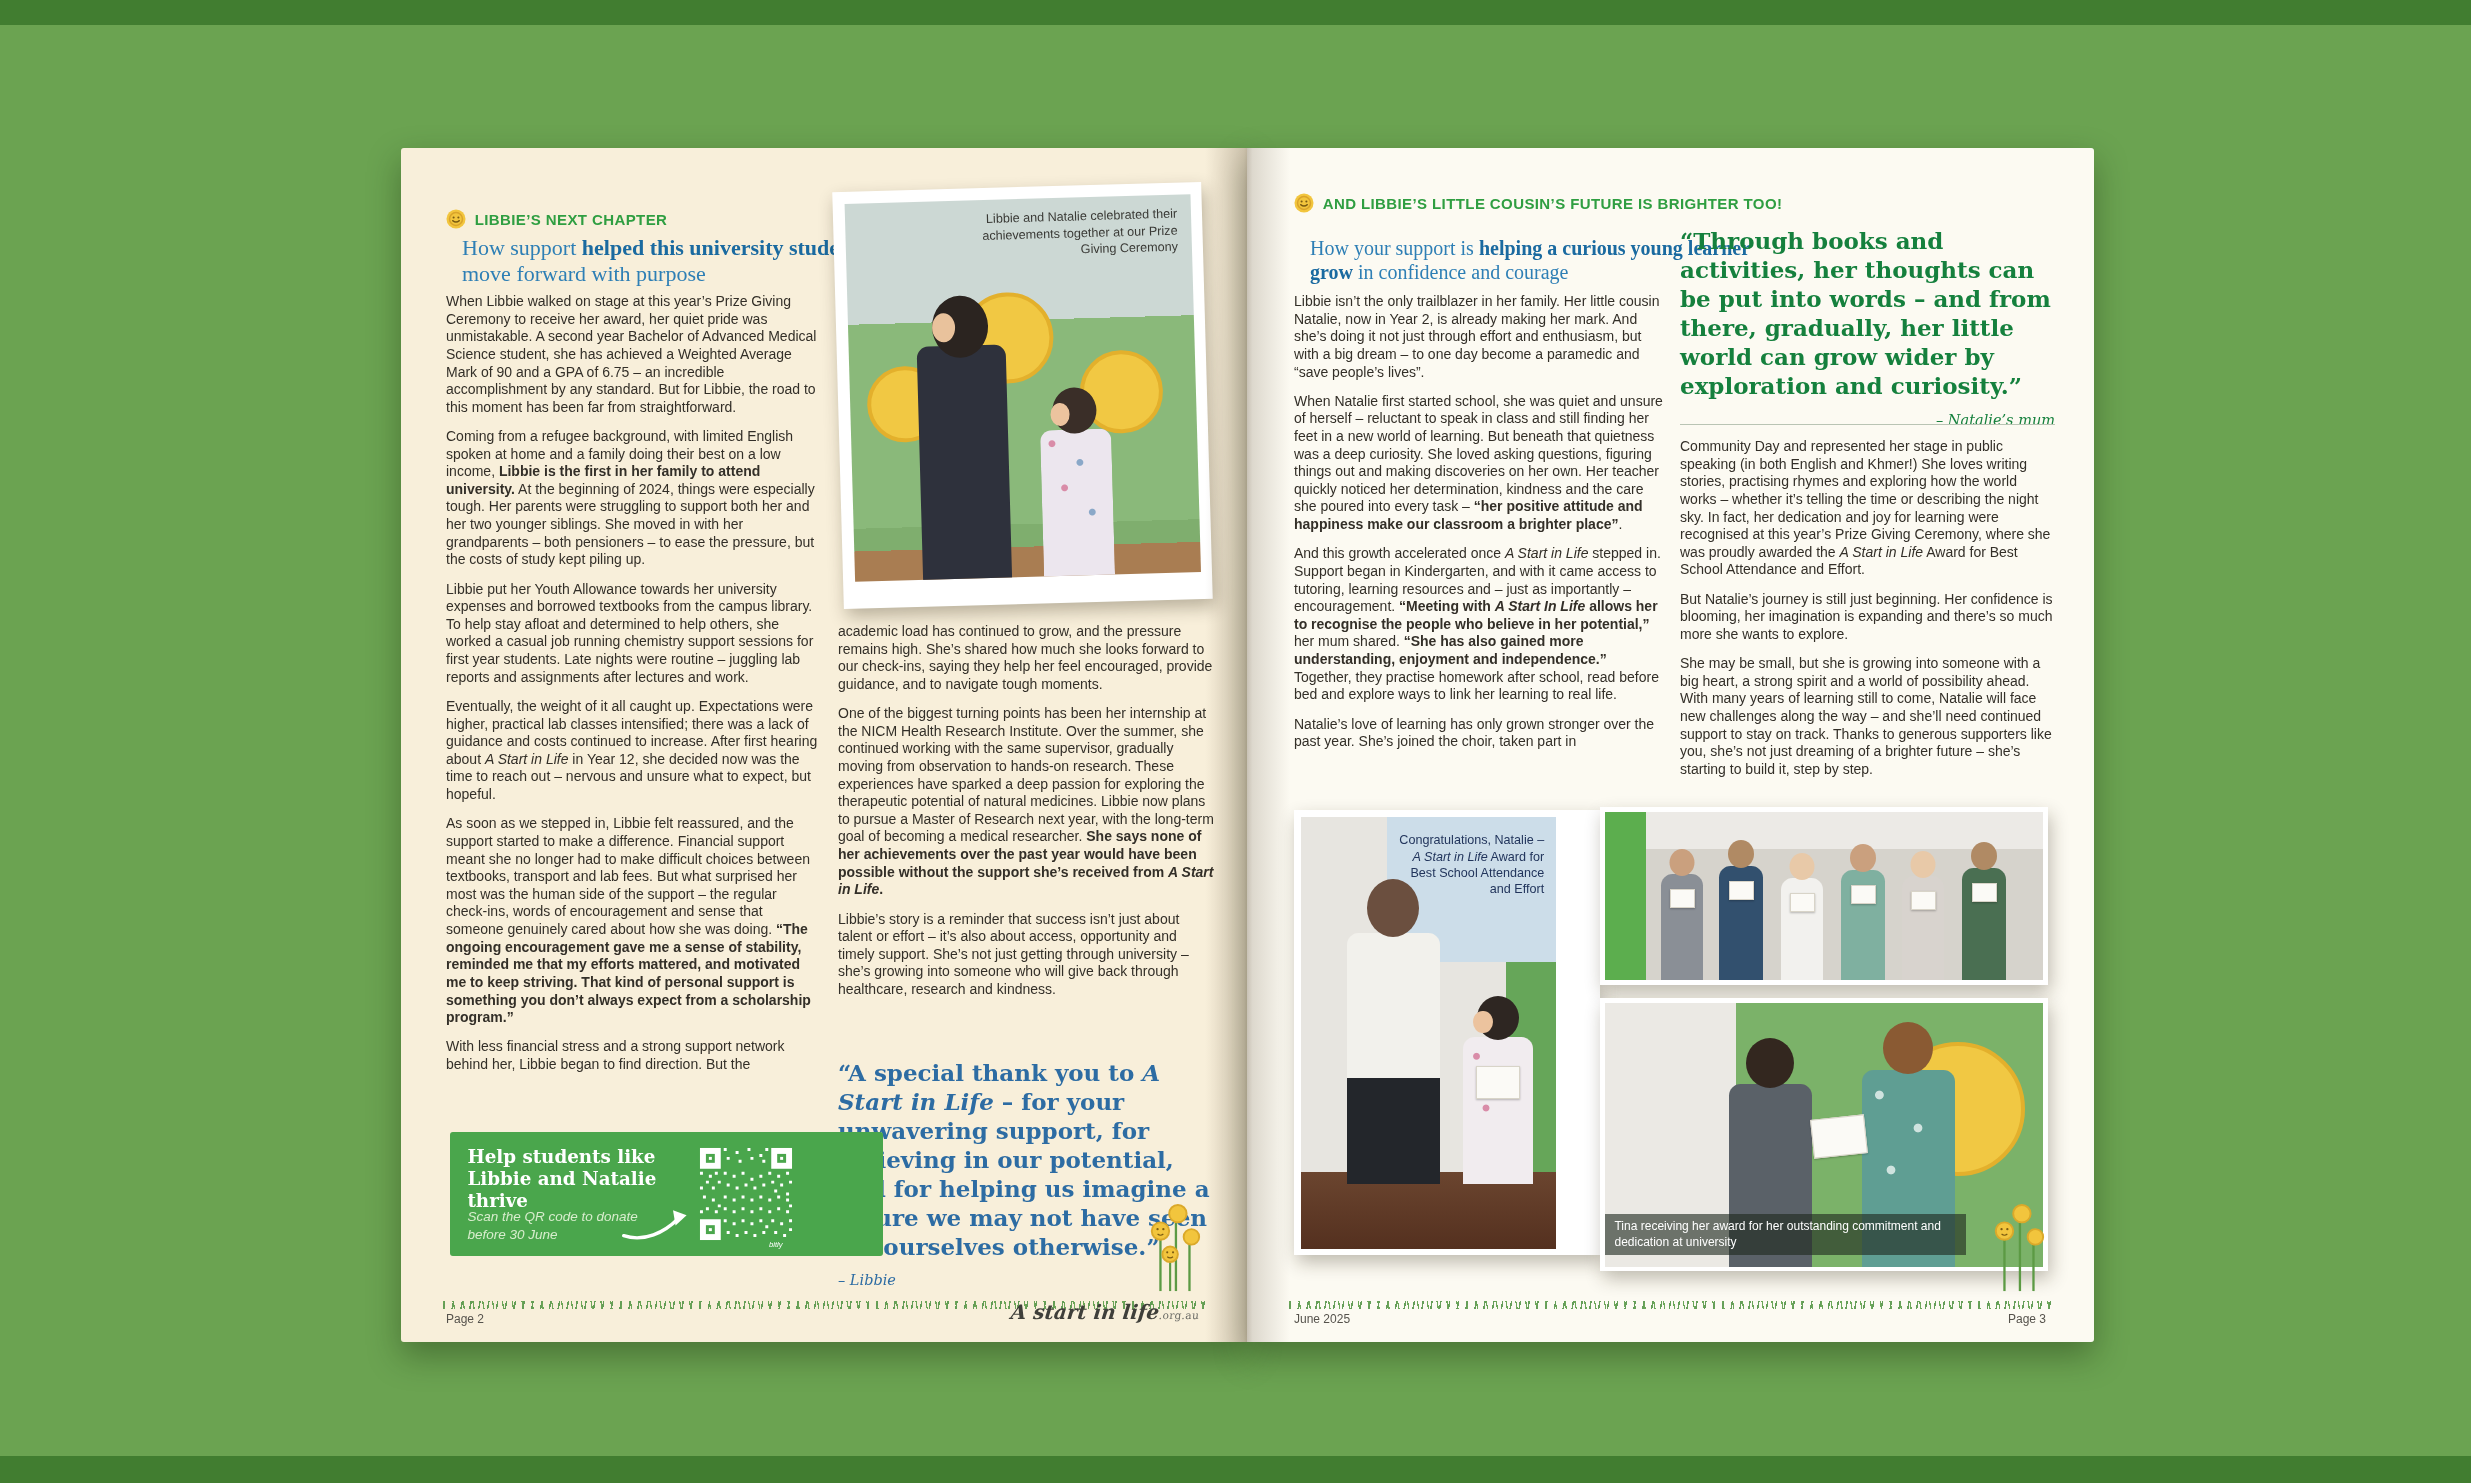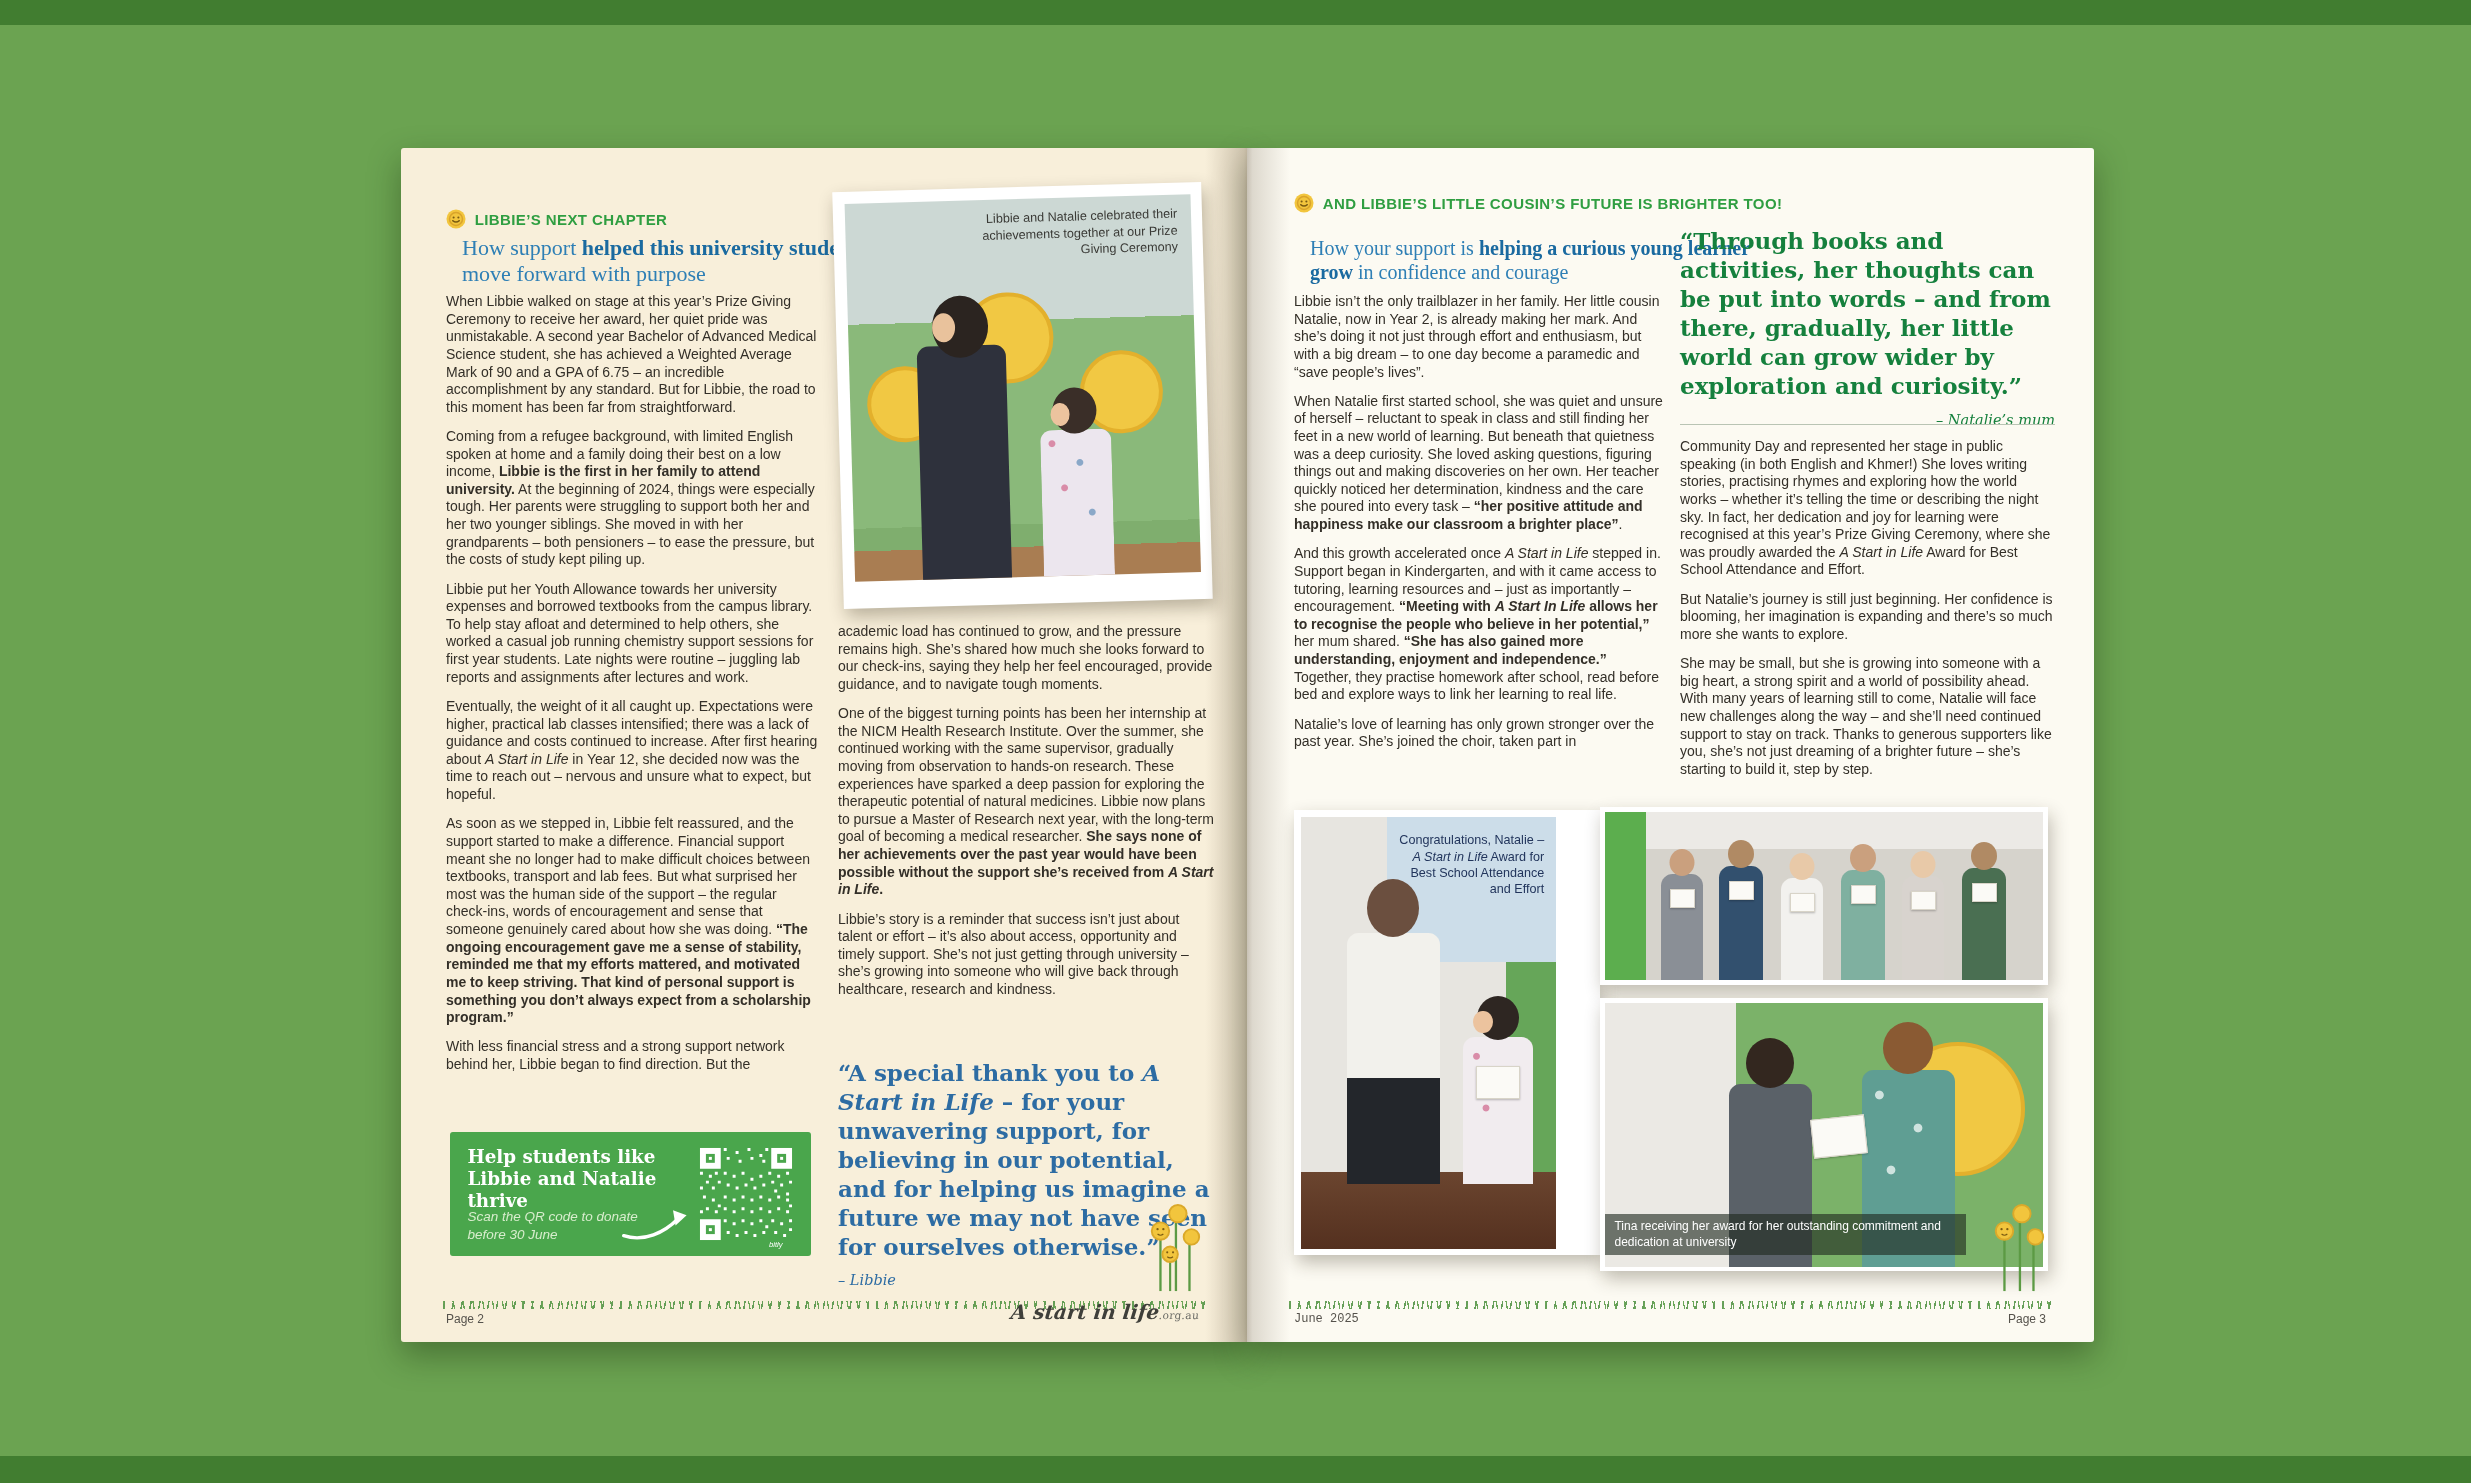--- a/index.html
+++ b/index.html
@@ -112,21 +112,21 @@
     <p><span>academic load has continued to grow, and the pressure remains high. She’s shared how much she looks forward to our check-ins, saying they help her feel encouraged, provide guidance, and to navigate tough moments.</span></p>
     <p><span>One of the biggest turning points has been her internship at the NICM Health Research Institute. Over the summer, she continued working with the same supervisor, gradually moving from observation to hands-on research. These experiences have sparked a deep passion for exploring the therapeutic potential of natural medicines. Libbie now plans to pursue a Master of Research next year, with the long-term goal of becoming a medical researcher. </span><span class="b">She says none of her achievements over the past year would have been possible without the support she’s received from </span><span class="b i">A Start in Life</span><span class="b">.</span></p>
     <p><span>Libbie’s story is a reminder that success isn’t just about talent or effort – it’s also about access, opportunity and timely support. She’s not just getting through university – she’s growing into someone who will give back through healthcare, research and kindness.</span></p>
   </div>
 
   <div class="pullquote pq-blue" style="left:437px;top:911px;width:390px;">
     <span><span>“A special thank you to </span><span class="i">A Start in</span><span> </span><span class="i">Life</span><span> – for your unwavering support, for believing in our potential, and for helping us imagine a future we may not have seen for ourselves otherwise.”</span></span>
     <div class="pq-attr">– Libbie</div>
   </div>
 
-  <div class="donate" style="left:49px;top:984px;width:361px;height:124px;">
+  <div class="donate" style="left:49px;top:984px;width:433px;height:124px;">
     <div class="title">Help students like Libbie and Natalie thrive</div>
     <div class="note">Scan the QR code to donate before 30 June</div>
     <svg width="68" height="37" viewBox="0 0 80 40" style="position:absolute;left:172px;top:75px;">
       <path d="M2 32 C 26 40, 50 28, 66 12" stroke="#fff" stroke-width="4" fill="none" stroke-linecap="round"></path>
       <polygon points="60,2 76,8 63,20" fill="#fff"></polygon>
     </svg>
     <svg width="98" height="98" viewBox="0 0 33 33" style="position:absolute;left:247px;top:12.6px;">
       <g fill="#fff">
         <rect x="1" y="1" width="7" height="7"></rect>
           <rect x="25" y="1" width="7" height="7"></rect>
@@ -276,18 +276,18 @@
     <circle cx="18" cy="28" r="9" fill="#f2c53d" stroke="#dba92a" stroke-width="2"></circle>
     <circle cx="36" cy="10" r="9" fill="#f2c53d" stroke="#dba92a" stroke-width="2"></circle>
     <circle cx="50" cy="34" r="8" fill="#f2c53d" stroke="#dba92a" stroke-width="2"></circle>
     <circle cx="15" cy="26" r="1.2" fill="#7a5b12"></circle>
       <circle cx="21" cy="26" r="1.2" fill="#7a5b12"></circle>
     <path d="M15 31 q3 2.6 6 0" stroke="#7a5b12" stroke-width="1.2" fill="none"></path>
   </svg>
 
   <div class="grass" style="left:39px;top:1153px;width:770px;"></div>
 
-  <div class="footer-text" style="left:47px;top:1164px;font-family:Liberation Mono, monospace;">June 2025</div>
+  <div class="footer-text" style="left:47px;top:1164px;">June 2025</div>
   <div class="footer-text" style="right:48px;top:1164px;">Page 3</div>
 </div>
 
 <div class="fold"></div>
 
 
 </body></html>

